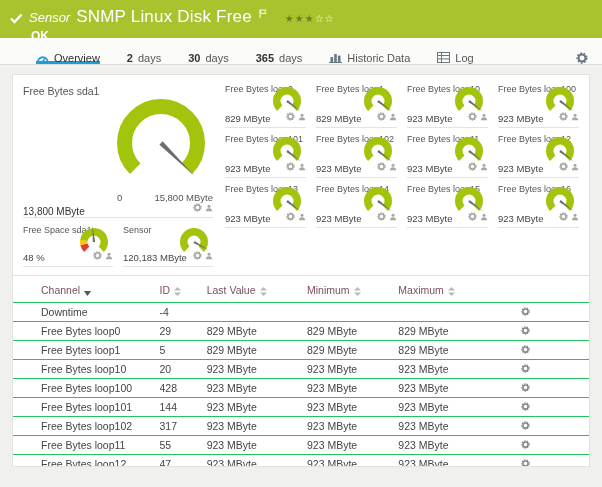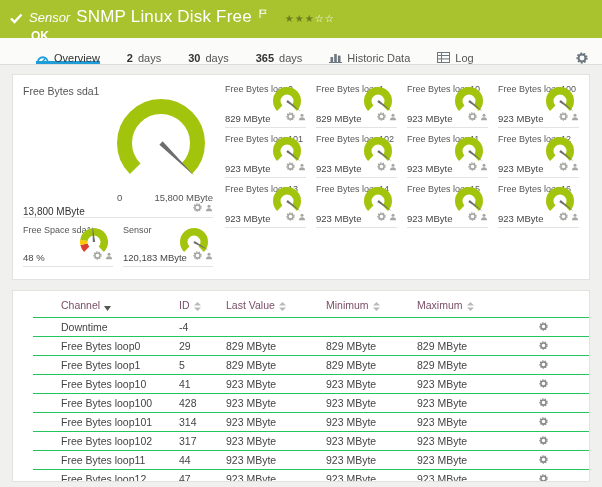--- a/index.html
+++ b/index.html
@@ -40,21 +40,21 @@
   .bottom-row{display:flex;gap:10px;margin-top:4px;}
   .s-tile{flex:1;height:44px;position:relative;border-bottom:1px solid #e3e3e3;min-width:0;}
   .s-tile .tile-label{font-size:9px;padding-top:3px;overflow:hidden;}
   .s-tile svg.g{position:absolute;top:5px;right:2px;}
   .s-value{position:absolute;bottom:3px;left:0;font-size:9.5px;color:#444;white-space:nowrap;}
   .s-tile .mini{bottom:2px;}
   .small-grid{flex:1;display:grid;grid-template-columns:repeat(4,1fr);column-gap:10px;row-gap:3px;align-content:start;}
   .small-grid .s-tile{height:46px;}
 
   
-  .table-panel{top:290px;height:192px;padding-top:4px;overflow:hidden;padding-left:20px;}
+  .table-panel{top:275px;height:192px;padding-top:4px;overflow:hidden;}
   table{width:100%;border-collapse:collapse;table-layout:fixed;font-size:10.5px;color:#444;}
   th{font-weight:normal;text-align:left;height:22px;padding:0;color:#7a4e66;cursor:pointer;white-space:nowrap;}
   td{height:18px;padding:0;border-top:1px solid #22c55e;white-space:nowrap;overflow:hidden;}
   th:first-child,td:first-child{padding-left:28px;}
   td.gearcell,th.gearcell{padding-left:12px;color:#8a8a88;}
   .sorticon{display:inline-block;vertical-align:middle;margin-left:4px;color:#555;}
 </style>
 </head>
 <body>
 
@@ -482,21 +482,21 @@
             <td>829 MByte</td>
             <td>829 MByte</td>
             <td>829 MByte</td>
             <td class="gearcell"><span><svg width="9" height="9" viewBox="0 0 16 16">
                   <circle cx="8" cy="8" r="4.6" fill="none" stroke="currentColor" stroke-width="2.8"></circle>
                   <circle cx="8" cy="8" r="6.4" fill="none" stroke="currentColor" stroke-width="2.2" stroke-dasharray="2.4 2.1"></circle>
                 </svg></span></td>
           </tr>
           <tr>
             <td>Free Bytes loop10</td>
-            <td>41</td>
+            <td>20</td>
             <td>923 MByte</td>
             <td>923 MByte</td>
             <td>923 MByte</td>
             <td class="gearcell"><span><svg width="9" height="9" viewBox="0 0 16 16">
                   <circle cx="8" cy="8" r="4.6" fill="none" stroke="currentColor" stroke-width="2.8"></circle>
                   <circle cx="8" cy="8" r="6.4" fill="none" stroke="currentColor" stroke-width="2.2" stroke-dasharray="2.4 2.1"></circle>
                 </svg></span></td>
           </tr>
           <tr>
             <td>Free Bytes loop100</td>
@@ -504,21 +504,21 @@
             <td>923 MByte</td>
             <td>923 MByte</td>
             <td>923 MByte</td>
             <td class="gearcell"><span><svg width="9" height="9" viewBox="0 0 16 16">
                   <circle cx="8" cy="8" r="4.6" fill="none" stroke="currentColor" stroke-width="2.8"></circle>
                   <circle cx="8" cy="8" r="6.4" fill="none" stroke="currentColor" stroke-width="2.2" stroke-dasharray="2.4 2.1"></circle>
                 </svg></span></td>
           </tr>
           <tr>
             <td>Free Bytes loop101</td>
-            <td>314</td>
+            <td>144</td>
             <td>923 MByte</td>
             <td>923 MByte</td>
             <td>923 MByte</td>
             <td class="gearcell"><span><svg width="9" height="9" viewBox="0 0 16 16">
                   <circle cx="8" cy="8" r="4.6" fill="none" stroke="currentColor" stroke-width="2.8"></circle>
                   <circle cx="8" cy="8" r="6.4" fill="none" stroke="currentColor" stroke-width="2.2" stroke-dasharray="2.4 2.1"></circle>
                 </svg></span></td>
           </tr>
           <tr>
             <td>Free Bytes loop102</td>
@@ -526,21 +526,21 @@
             <td>923 MByte</td>
             <td>923 MByte</td>
             <td>923 MByte</td>
             <td class="gearcell"><span><svg width="9" height="9" viewBox="0 0 16 16">
                   <circle cx="8" cy="8" r="4.6" fill="none" stroke="currentColor" stroke-width="2.8"></circle>
                   <circle cx="8" cy="8" r="6.4" fill="none" stroke="currentColor" stroke-width="2.2" stroke-dasharray="2.4 2.1"></circle>
                 </svg></span></td>
           </tr>
           <tr>
             <td>Free Bytes loop11</td>
-            <td>44</td>
+            <td>55</td>
             <td>923 MByte</td>
             <td>923 MByte</td>
             <td>923 MByte</td>
             <td class="gearcell"><span><svg width="9" height="9" viewBox="0 0 16 16">
                   <circle cx="8" cy="8" r="4.6" fill="none" stroke="currentColor" stroke-width="2.8"></circle>
                   <circle cx="8" cy="8" r="6.4" fill="none" stroke="currentColor" stroke-width="2.2" stroke-dasharray="2.4 2.1"></circle>
                 </svg></span></td>
           </tr>
           <tr>
             <td>Free Bytes loop12</td>

